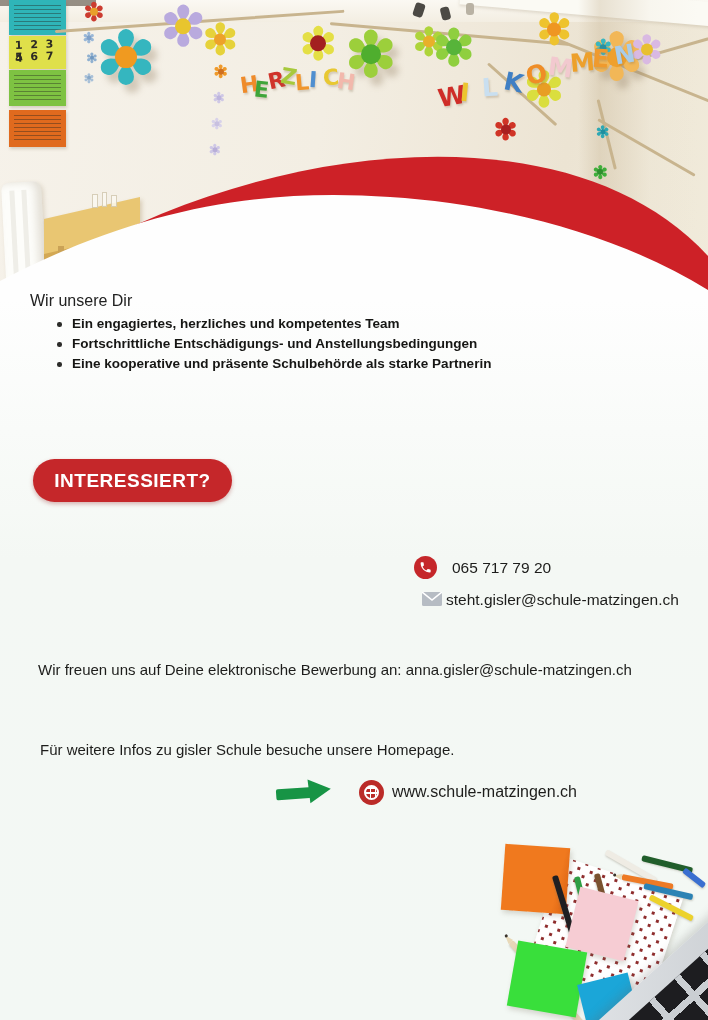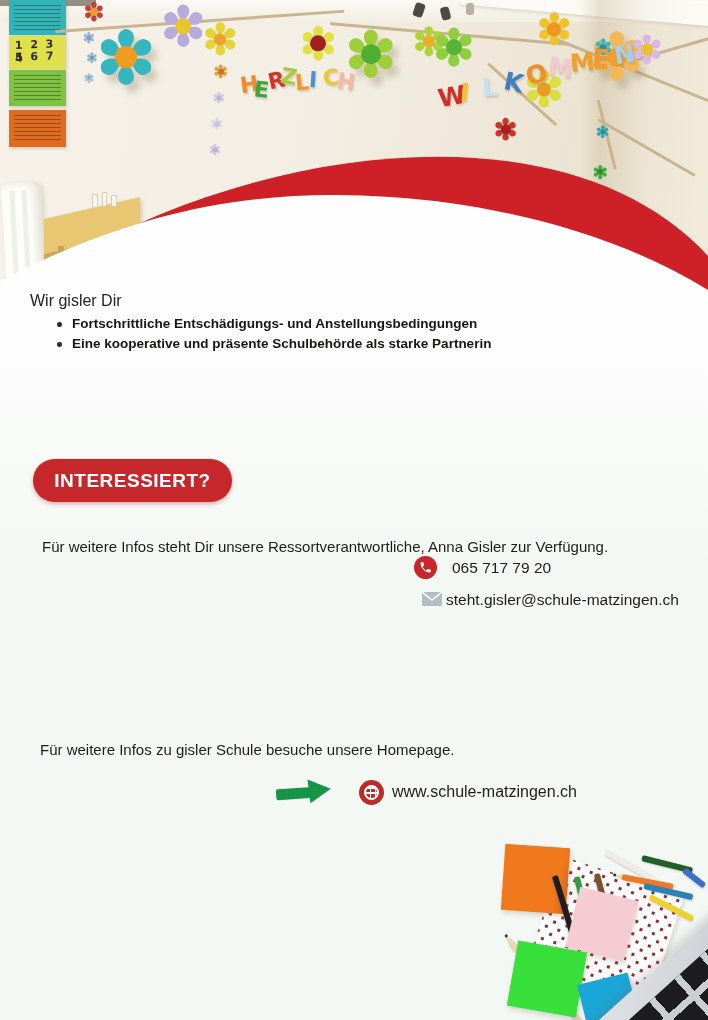--- a/index.html
+++ b/index.html
@@ -190,45 +190,46 @@
         <span style="color: rgb(239, 154, 46); left: 154px; top: 4px; font-size: 25px; transform: rotate(4deg);">E</span>
         <span style="color: rgb(169, 204, 232); left: 176px; top: 0px; font-size: 25px; transform: rotate(-10deg);">N</span>
       </div>
   </div>
 
   <svg class="swoosh" viewBox="0 140 708 160" preserveAspectRatio="none">
     <path d="M 40 278 C 230 150 560 95 708 256 L 708 300 L 40 300 Z" fill="#cd2127"></path>
     <path d="M 0 281 C 140 208 260 188 390 197 C 500 204 620 235 708 290 L 708 300 L 0 300 Z" fill="#fefefe"></path>
   </svg>
 
-  <div class="heading">Wir gisler Dir</div>
+  <div class="heading">Wir unsere Dir</div>
   <ul class="offer-list" id="offer-list">
+      <li>Ein engagiertes, herzliches und kompetentes Team</li>
       <li>Fortschrittliche Entschädigungs- und Anstellungsbedingungen</li>
       <li>Eine kooperative und präsente Schulbehörde als starke Partnerin</li>
     </ul>
 
   <button class="cta">INTERESSIERT?</button>
 
-  <div class="tline" style="left:42px;top:538px;font-size:15px;">Für weitere Infos steht Dir unsere Ressortverantwortliche, Anna Gisler zur Verfügung.</div>
 
   <div class="phone-badge">
     <svg viewBox="0 0 24 24">
         <path d="M6.5 10.7c1.5 2.9 3.9 5.3 6.8 6.8l2.3-2.3c.3-.3.7-.4 1.1-.3 1.2.4 2.4.6 3.7.6.6 0 1.1.5 1.1 1.1v3.3c0 .6-.5 1.1-1.1 1.1C10.8 21 3 13.2 3 3.6 3 3 3.5 2.5 4.1 2.5h3.4C8.1 2.5 8.6 3 8.6 3.6c0 1.3.2 2.5.6 3.7.1.4 0 .8-.3 1.1l-2.4 2.3z" fill="#ffffff"></path>
       </svg>
   </div>
   <div class="tline" style="left:452px;top:559px;font-size:15.5px;">065 717 79 20</div>
 
   <div class="env">
     <svg viewBox="0 0 20 14" width="20" height="14">
         <rect width="20" height="14" rx="1.5" fill="#b6bcc3"></rect>
         <path d="M0 0 L10 8 L20 0" stroke="#ffffff" stroke-width="1.6" fill="none"></path>
       </svg>
   </div>
   <div class="tline" style="left:446px;top:591px;font-size:15.5px;">steht.gisler@schule-matzingen.ch</div>
 
+  <div class="tline" style="left:38px;top:661px;font-size:15px;">Wir freuen uns auf Deine elektronische Bewerbung an: anna.gisler@schule-matzingen.ch</div>
 
   <div class="tline" style="left:40px;top:741px;font-size:15px;">Für  weitere Infos zu gisler Schule besuche unsere Homepage.</div>
 
   <div class="arrow">
       <div class="tail"></div>
       <div class="head"></div>
     </div>
   <div class="globe">
       <div class="in"></div>
     </div>

